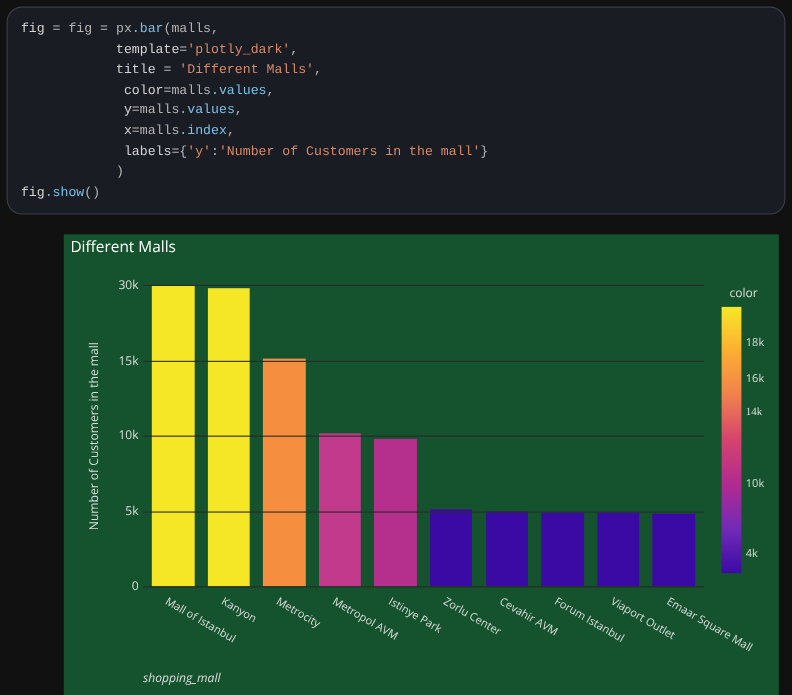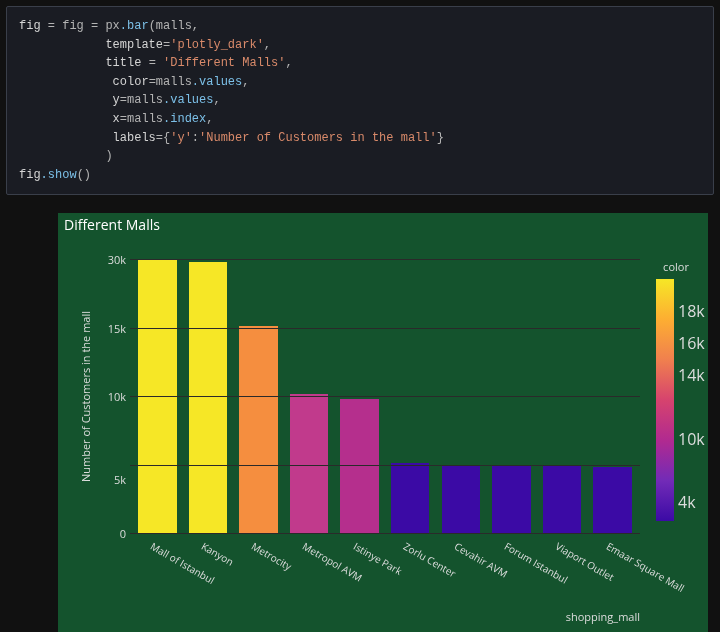--- a/index.html
+++ b/index.html
@@ -22,21 +22,21 @@
     color: #6f8fa8;
     font-family: 'Consolas', monospace;
     font-size: 11px;
     padding: 6px 8px 0 0;
     flex-shrink: 0;
   }
   .code-box {
     flex: 1;
     background: #1a1c23;
     border: 1px solid #3a3f4a;
-    border-radius: 2px;
+    border-radius: 14px;
     padding: 10px 12px;
     font-family: 'Consolas','Courier New',monospace;
     font-size: 12px;
     line-height: 1.55;
     color: #d4d4d4;
     white-space: pre;
     overflow-x: auto;
   }
   .tk-var { color: #d4d4d4; }
   .tk-op  { color: #b4b4b4; }
@@ -96,23 +96,24 @@
     transform: rotate(-90deg);
     white-space: nowrap;
     font-size: 11px;
     color: #ddd;
   }
   .x-axis-label {
     position: absolute;
     left: 72px;
     width: 510px;
     top: 396px;
-    text-align: right;
-    font-size: 11px;
-    color: #ddd;
+    text-align: left;
+    font-size: 11px;
+    color: #ddd;
+    font-style: italic;
   }
   .bars {
     position: absolute;
     inset: 0;
     display: flex;
     align-items: flex-end;
     padding: 0 2px;
   }
   .bar-slot {
     flex: 1;
@@ -151,21 +152,21 @@
     position: absolute;
     left: 6px;
     top: 20px;
     width: 18px;
     height: 242px;
     background: linear-gradient(to top, #3b0aa5, #722bb7, #b12a90, #d6436e, #f0804e, #fdae32, #f6e726);
   }
   .cb-tick {
     position: absolute;
     left: 28px;
-    font-size: 16px;
+    font-size: 10px;
     color: #ddd;
     transform: translateY(-50%);
   }
 </style>
 </head>
 <body>
 
 <div class="cell">
   <div class="code-box"><span class="tk-var">fig </span><span class="tk-op">= fig = px</span><span class="tk-fn">.bar</span><span class="tk-op">(malls,</span>
 <span class="tk-attr">            template</span><span class="tk-op">=</span><span class="tk-str">'plotly_dark'</span><span class="tk-op">,</span>
@@ -225,38 +226,38 @@
             <div class="x-tick">Viaport Outlet</div>
           </div>
           <div class="bar-slot">
             <div class="bar" style="height: 66.171px; background: rgb(59, 10, 165);"></div>
             <div class="x-tick">Emaar Square Mall</div>
           </div>
         </div>
     <div class="grid-line" style="top: 274px;"></div>
         <div class="y-tick" style="top: 274px;">0</div>
         <div class="grid-line" style="top: 205.5px;"></div>
-        <div class="y-tick" style="top: 205.5px; margin-top: 14px;">5k</div>
+        <div class="y-tick" style="top: 205.5px;">5k</div>
         <div class="grid-line" style="top: 137px;"></div>
         <div class="y-tick" style="top: 137px;">10k</div>
         <div class="grid-line" style="top: 68.5px;"></div>
         <div class="y-tick" style="top: 68.5px;">15k</div>
         <div class="grid-line" style="top: 0px;"></div>
         <div class="y-tick" style="top: 0px;">30k</div>
       </div>
 
     <div class="x-axis-label">shopping_mall</div>
 
     <div class="colorbar">
       <div class="cb-title">color</div>
       <div class="cb-grad"></div>
       <div id="cb-ticks">
           <div class="cb-tick" style="top: 242.895px;">4k</div>
           <div class="cb-tick" style="top: 211.053px; margin-left: 44px;">8k</div>
           <div class="cb-tick" style="top: 179.211px;">10k</div>
           <div class="cb-tick" style="top: 147.368px; margin-left: 44px;">12k</div>
-          <div class="cb-tick" style="top: 115.526px;">14k</div>
+          <div class="cb-tick" style="top: 115.526px; font-family: Liberation Serif, serif;">14k</div>
           <div class="cb-tick" style="top: 83.6842px;">16k</div>
           <div class="cb-tick" style="top: 51.8421px;">18k</div>
         </div>
     </div>
   </div>
 </div>
 
 </body></html>

